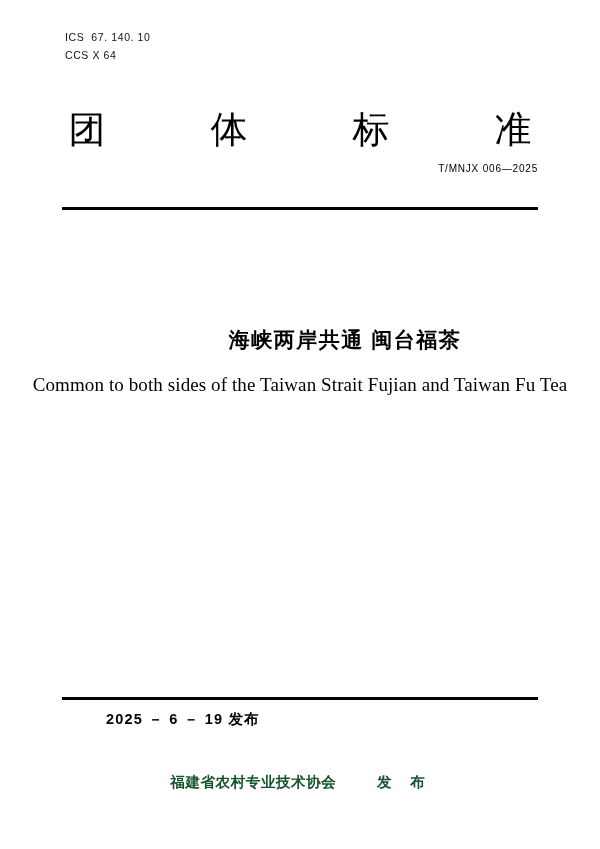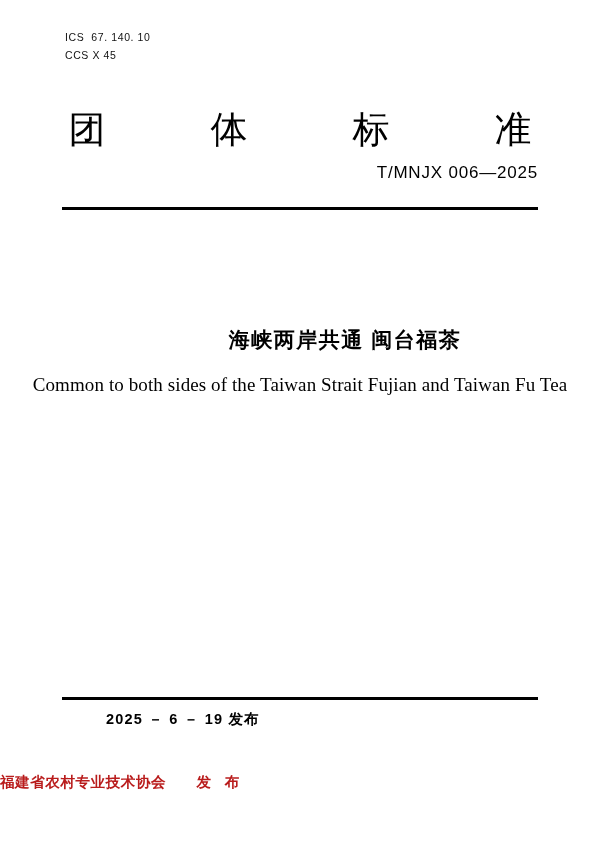--- a/index.html
+++ b/index.html
@@ -47,21 +47,21 @@
     font-size: 37px;
     letter-spacing: 34px;
     text-indent: 34px;
     color: #000;
   }
   .std-no {
     position: absolute;
     right: 62px;
     top: 163px;
     font-family: "Liberation Sans", sans-serif;
-    font-size: 17px;
+    font-size: 10px;
     letter-spacing: 0.8px;
     color: #000;
   }
   .rule-top {
     position: absolute;
     left: 62px;
     top: 207px;
     width: 476px;
     height: 2.5px;
     background: #000;
@@ -117,43 +117,43 @@
     font-weight: bold;
     font-size: 14.5px;
     letter-spacing: 1.2px;
     color: #000;
   }
   .issuer {
     position: absolute;
     left: 0;
     top: 773px;
     width: 600px;
-    text-align: left;
-    font-family: Liberation Serif, serif;
+    text-align: center;
+    font-family: Liberation Mono, monospace;
     font-weight: bold;
     font-size: 14.5px;
     letter-spacing: 0.6px;
-    color: #b91c1c;
+    color: #14532d;
   }
   .issuer .gap {
     display: inline-block;
     width: 22px;
   }
   .issuer .issuer-verb {
     letter-spacing: 5px;
   }
 </style>
 </head>
 <body>
 
 <div class="page">
 
   <div class="ics-block">
     <div class="ics-line">ICS  67. 140. 10</div>
-    <div class="ics-line">CCS X 45</div>
+    <div class="ics-line">CCS X 64</div>
   </div>
 
   <div class="title-main">团　体　标　准</div>
 
   <div class="std-no">T/MNJX 006—2025</div>
 
   <div class="rule-top"></div>
 
   <div class="doc-title-cn">海峡两岸共通 闽台福茶</div>
 

